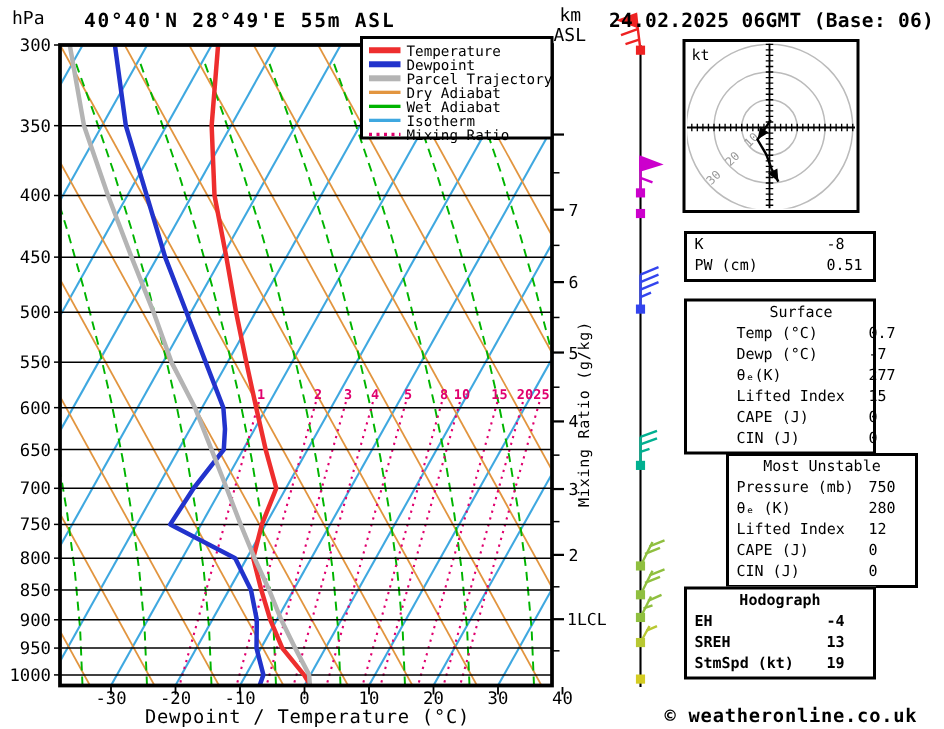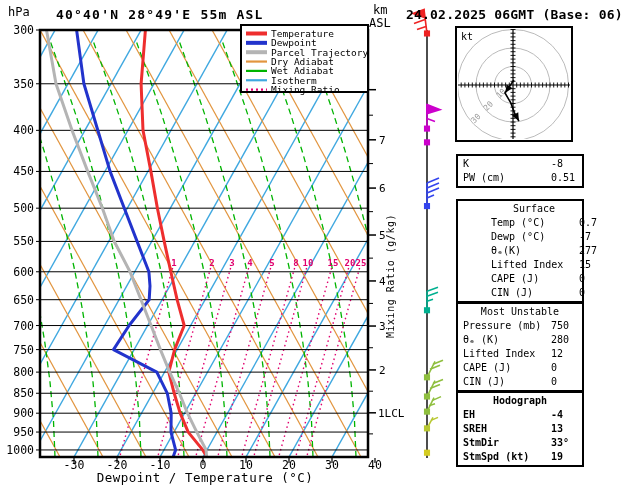--- a/index.html
+++ b/index.html
@@ -363,44 +363,44 @@
       </g>
     </svg>
 
   <div class="abs" id="hpa">hPa</div>
   <div class="abs" id="title">40°40'N 28°49'E 55m ASL</div>
   <div class="abs" id="kmu">km</div>
   <div class="abs" id="aslu">ASL</div>
   <div class="abs" id="datetime">24.02.2025 06GMT (Base: 06)</div>
   <div class="abs" id="xlabel">Dewpoint / Temperature (°C)</div>
   <div class="abs" id="mixaxis">Mixing Ratio (g/kg)</div>
+  <div class="abs" id="footer">© weatheronline.co.uk</div>
 
   <div id="tables">
       <div class="tbox" style="top: 154px;">
         <div class="trow"><span>K</span><span class="tval">-8</span></div>
         <div class="trow"><span>PW (cm)</span><span class="tval">0.51</span></div>
       </div>
       <div class="tbox" style="top: 199px; padding-left: 30px;">
         <div class="ttitle">Surface</div>
         <div class="trow"><span>Temp (°C)</span><span class="tval">0.7</span></div>
         <div class="trow"><span>Dewp (°C)</span><span class="tval">-7</span></div>
         <div class="trow"><span>θₑ(K)</span><span class="tval">277</span></div>
         <div class="trow"><span>Lifted Index</span><span class="tval">15</span></div>
         <div class="trow"><span>CAPE (J)</span><span class="tval">0</span></div>
         <div class="trow"><span>CIN (J)</span><span class="tval">0</span></div>
       </div>
-      <div class="tbox" style="top: 302px;">
+      <div class="tbox" style="top: 302px; margin-left: 28px;">
         <div class="ttitle">Most Unstable</div>
         <div class="trow"><span>Pressure (mb)</span><span class="tval">750</span></div>
         <div class="trow"><span>θₑ (K)</span><span class="tval">280</span></div>
         <div class="trow"><span>Lifted Index</span><span class="tval">12</span></div>
         <div class="trow"><span>CAPE (J)</span><span class="tval">0</span></div>
         <div class="trow"><span>CIN (J)</span><span class="tval">0</span></div>
       </div>
       <div class="tbox" style="top: 391px; font-weight: bold;">
         <div class="ttitle">Hodograph</div>
         <div class="trow"><span>EH</span><span class="tval">-4</span></div>
         <div class="trow"><span>SREH</span><span class="tval">13</span></div>
-        <div class="trow"><span>StmDir</span><span class="tval">33°</span></div>
         <div class="trow"><span>StmSpd (kt)</span><span class="tval">19</span></div>
       </div>
     </div>
 </div>
 
 </body></html>

